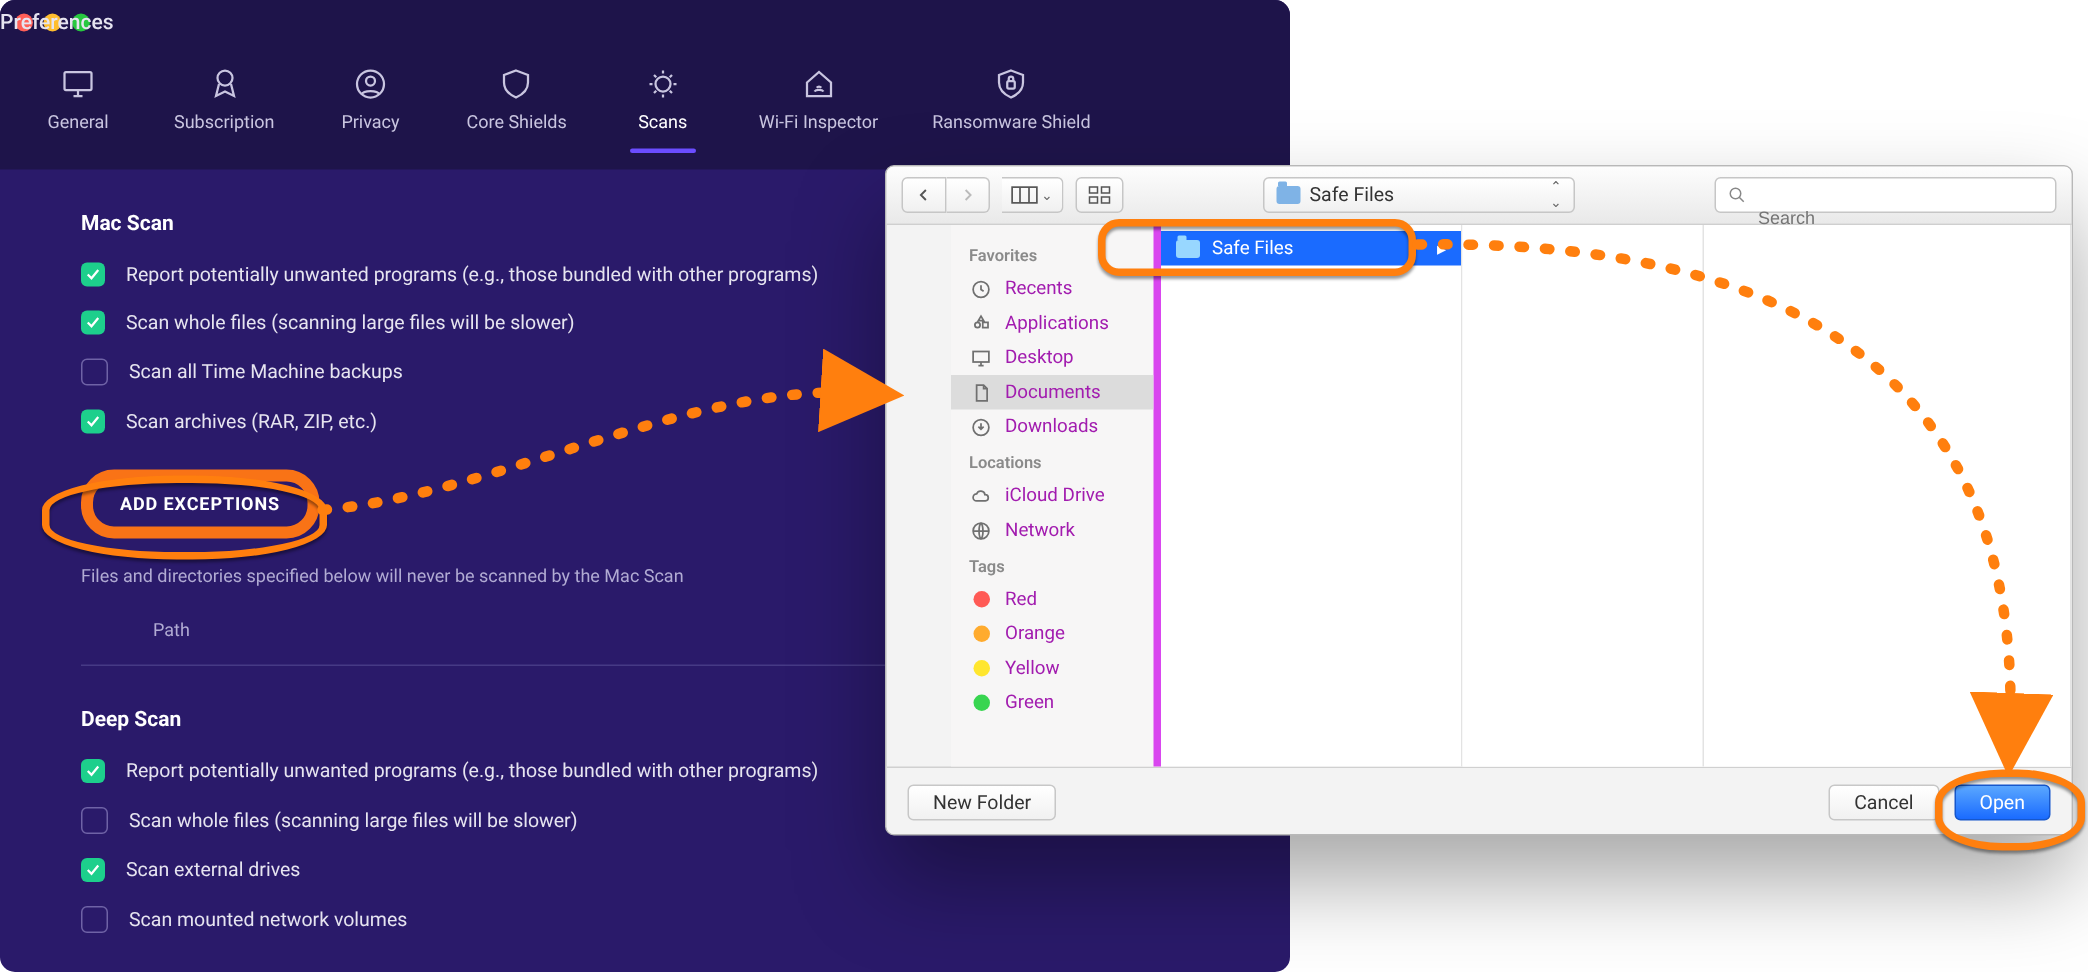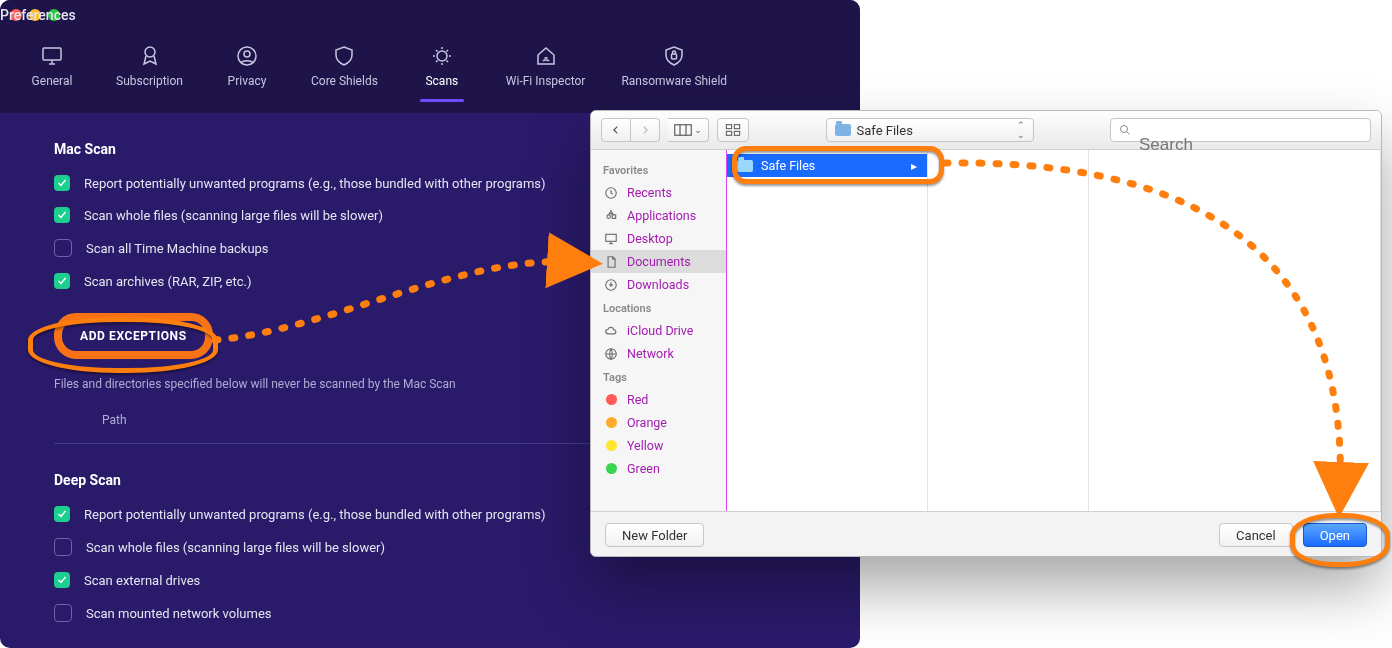--- a/index.html
+++ b/index.html
@@ -209,34 +209,35 @@
     flex:0 0 210px;
     background:#fff;
     border:1px solid #c6c6c6;
     border-radius:4px;
     display:flex; align-items:center;
     padding:0 8px;
     gap:6px;
     color:#999;
   }
   .search-box input {
-    border:none; outline:none; background:transparent; flex:1; font-size:17px;margin-top:30px;
+    border:none; outline:none; background:transparent; flex:1; font-size:12px;margin-top:30px;
   }
 
   .finder-body {
     display:flex;
     height:calc(100% - 38px - 46px);
   }
   .sidebar {
     width:135px;
     background:#f7f6f6;
-    border-right:1px solid #d946ef;
+    border-right:5px solid #d946ef;
     padding:8px 0;
     overflow:auto;
     font-size:12.5px;
+    margin-left:43px;
   }
   .side-hdr {
     color:#8a8a8a;
     font-size:11px;
     font-weight:600;
     padding:6px 12px 4px;
     text-transform:none;
   }
   .side-item {
     display:flex; align-items:center; gap:8px;

